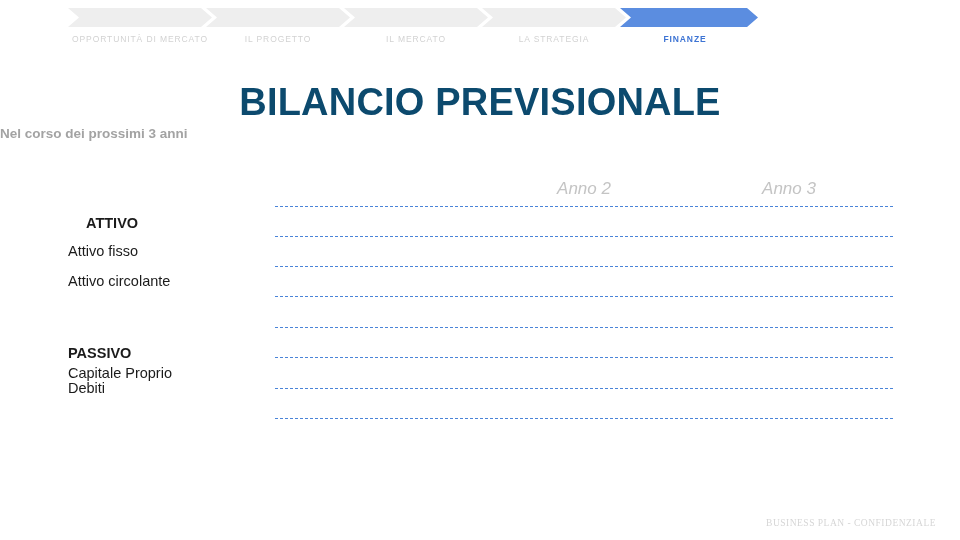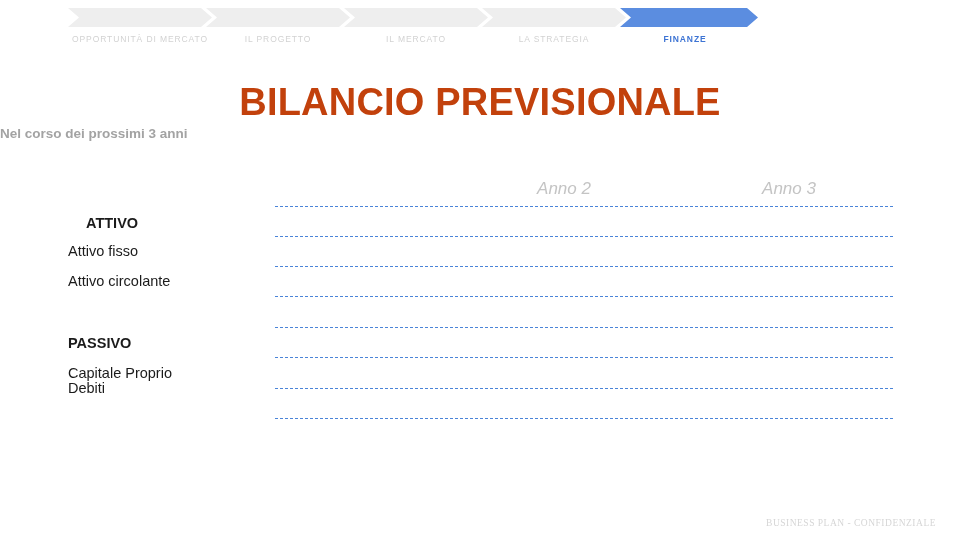--- a/index.html
+++ b/index.html
@@ -71,21 +71,21 @@
   .title {
     position: absolute;
     left: 0;
     top: 80px;
     width: 960px;
     text-align: center;
     font-size: 38px;
     line-height: 44px;
     font-weight: 700;
     letter-spacing: 0.2px;
-    color: #c2410c;
+    color: #0c4a6e;
   }
   .subtitle {
     position: absolute;
     left: 0;
     top: 125px;
     width: 960px;
     text-align: left;
     font-size: 13.5px;
     line-height: 18px;
     font-weight: 700;
@@ -163,37 +163,37 @@
     <div class="nav-label" style="left:256px;width:184px;">IL MERCATO</div>
     <div class="nav-label" style="left:394px;width:184px;">LA STRATEGIA</div>
     <div class="nav-label active" style="left:525px;width:184px;">FINANZE</div>
   </div>
 
   <div class="title">BILANCIO PREVISIONALE</div>
   <div class="subtitle">Nel corso dei prossimi 3 anni</div>
 
   <div class="table-area">
 
-    <div class="col-head" style="left:494px;">Anno 2</div>
+    <div class="col-head" style="left:514px;">Anno 2</div>
     <div class="col-head" style="left:719px;">Anno 3</div>
 
     <div class="dash-line" style="top:206px;"></div>
     <div class="dash-line" style="top:236px;"></div>
     <div class="dash-line" style="top:266px;"></div>
     <div class="dash-line" style="top:296px;"></div>
     <div class="dash-line" style="top:327px;"></div>
     <div class="dash-line" style="top:357px;"></div>
     <div class="dash-line" style="top:388px;"></div>
     <div class="dash-line" style="top:418px;"></div>
 
     <div class="row-label heading" style="top:214px;margin-left:18px;">ATTIVO</div>
     <div class="row-label" style="top:242px;">Attivo fisso</div>
     <div class="row-label" style="top:272px;">Attivo circolante</div>
 
-    <div class="row-label heading" style="top:334px;">PASSIVO</div>
+    <div class="row-label heading" style="top:344px;">PASSIVO</div>
     <div class="row-label" style="top:364px;">Capitale Proprio</div>
     <div class="row-label" style="top:379px;">Debiti</div>
 
   </div>
 
   <div class="footer">BUSINESS PLAN - CONFIDENZIALE</div>
 
 </div>
 
 </body></html>

